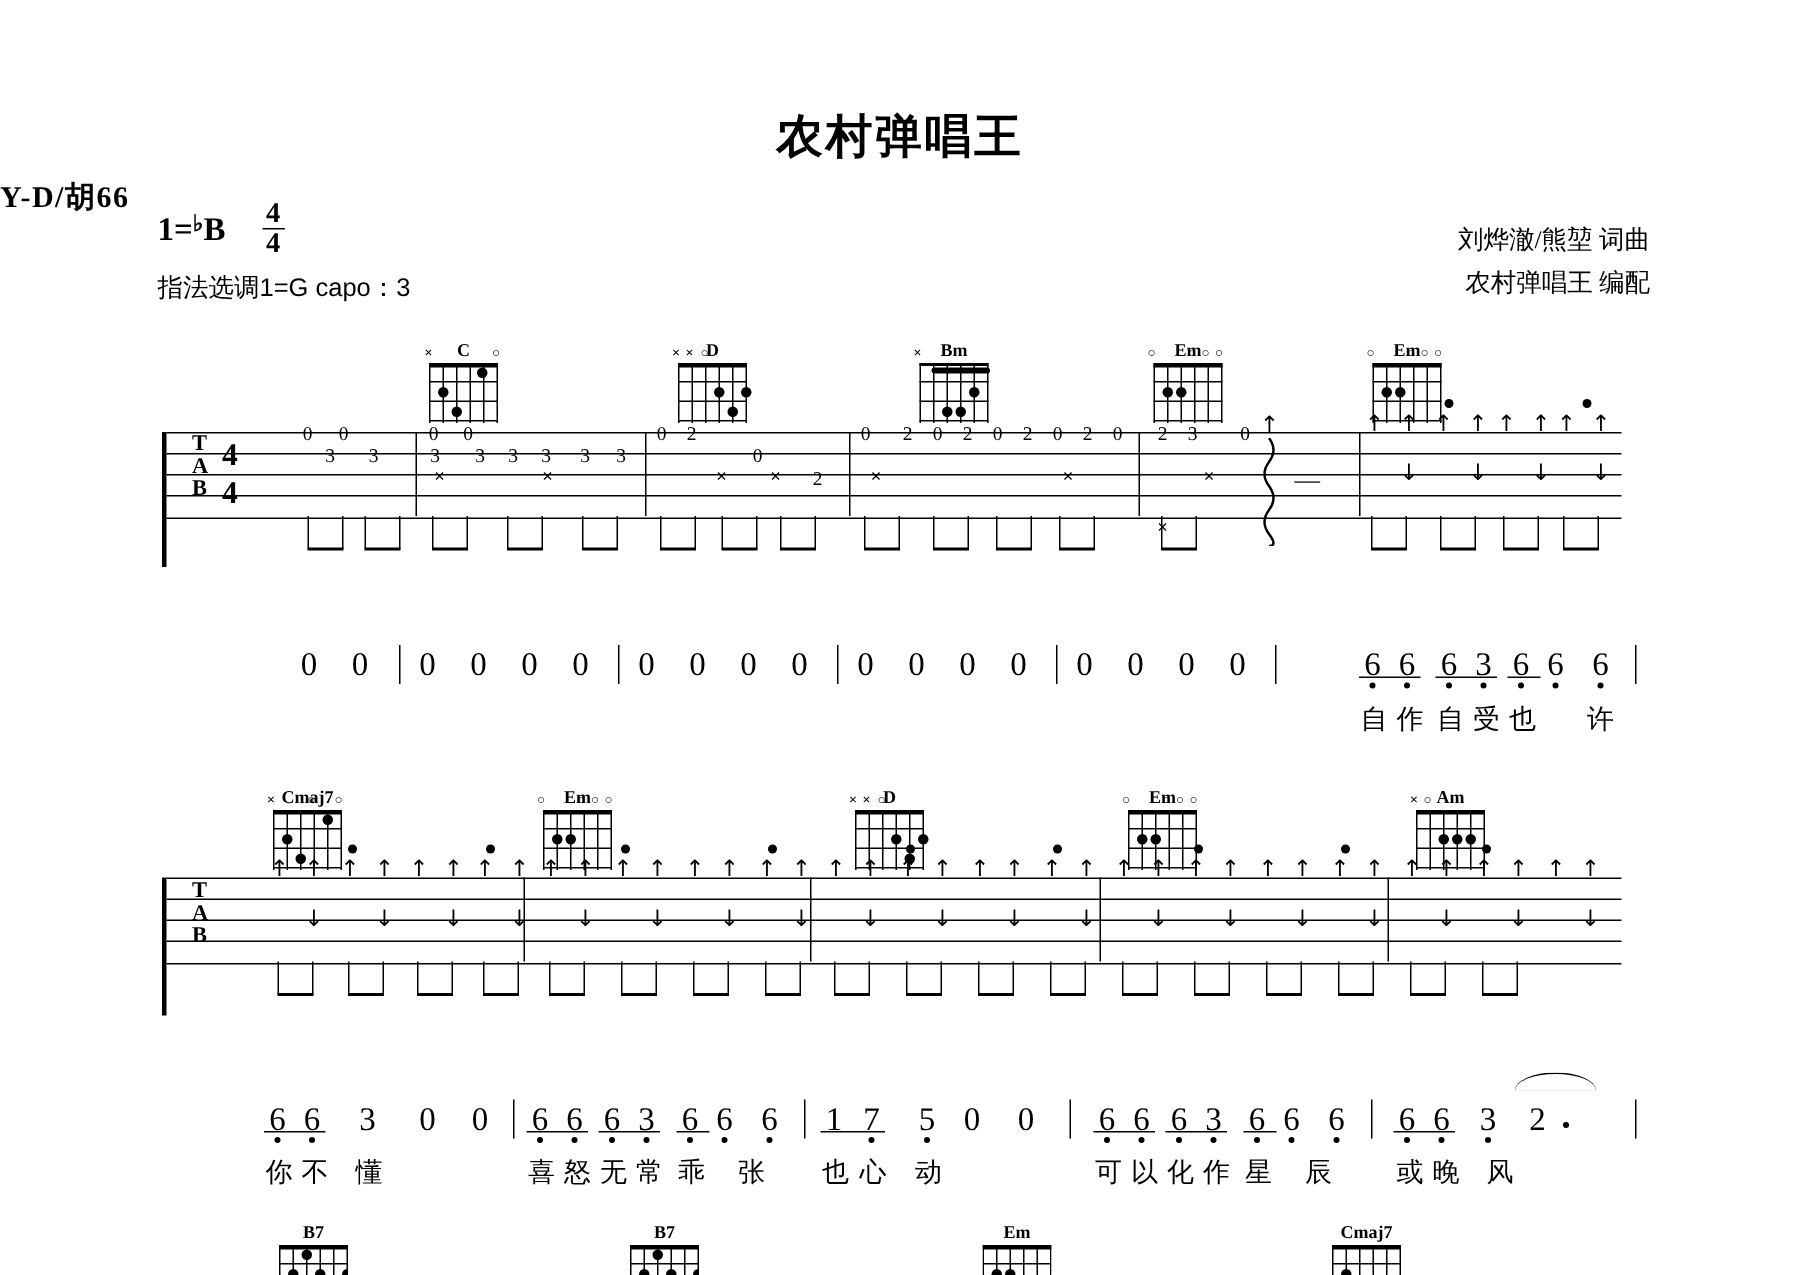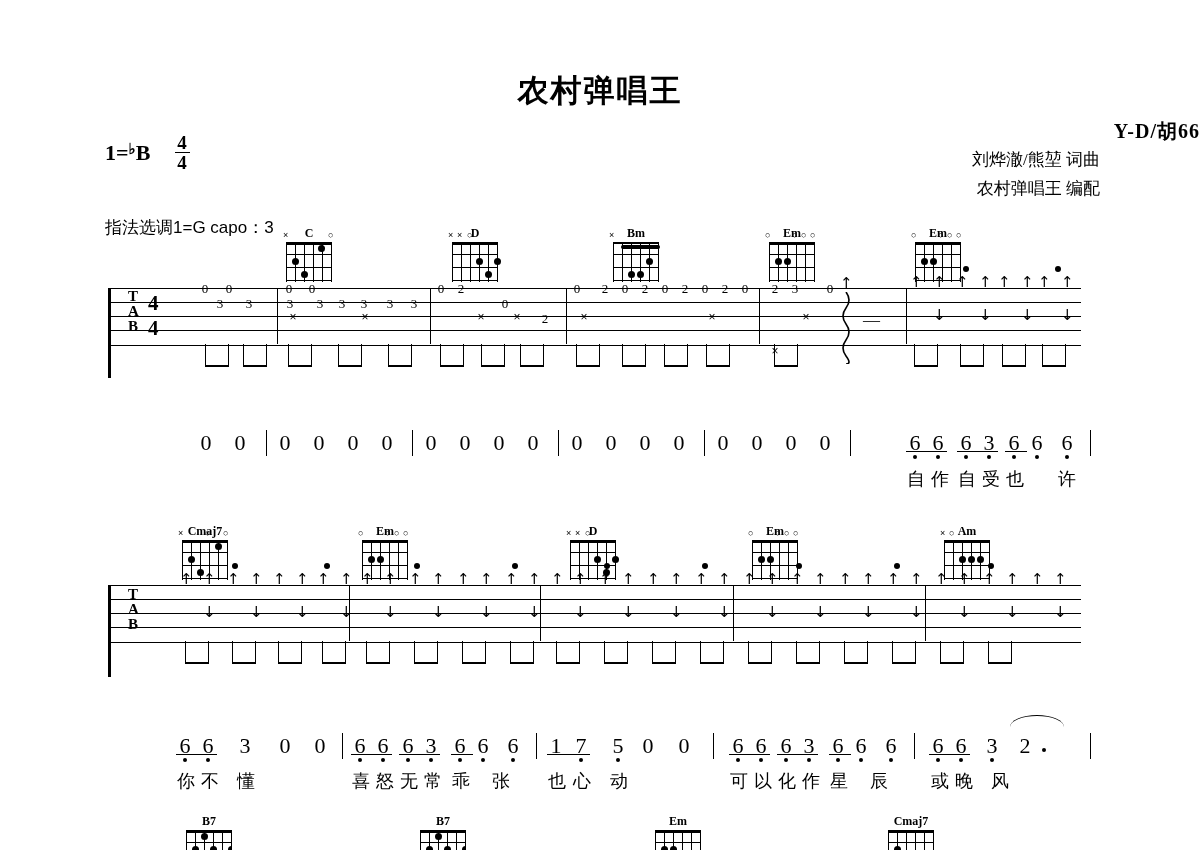--- a/index.html
+++ b/index.html
@@ -32,21 +32,21 @@
     font-size: 31px;
     font-family: "Liberation Serif", serif;
     font-weight: bold;
     letter-spacing: 2px;
   }
   .subtitle {
     position: absolute;
     top: 118px;
     left: 0;
     width: 1200px;
-    text-align: right;
+    text-align: left;
     font-size: 20px;
     font-weight: bold;
     letter-spacing: 1px;
   }
   .keysig {
     position: absolute;
     left: 105px;
     top: 140px;
     font-size: 22px;
     font-weight: bold;
@@ -65,21 +65,20 @@
     font-size: 19px;
     font-weight: bold;
     line-height: 17px;
   }
   .capo {
     position: absolute;
     left: 105px;
     top: 180px;
     font-size: 17px;
     font-family: "Liberation Sans", sans-serif;
-    margin-top: 36px;
   }
   .credit1 {
     position: absolute;
     right: 100px;
     top: 148px;
     font-size: 17px;
     text-align: right;
     white-space: nowrap;
   }
   .credit2 {

